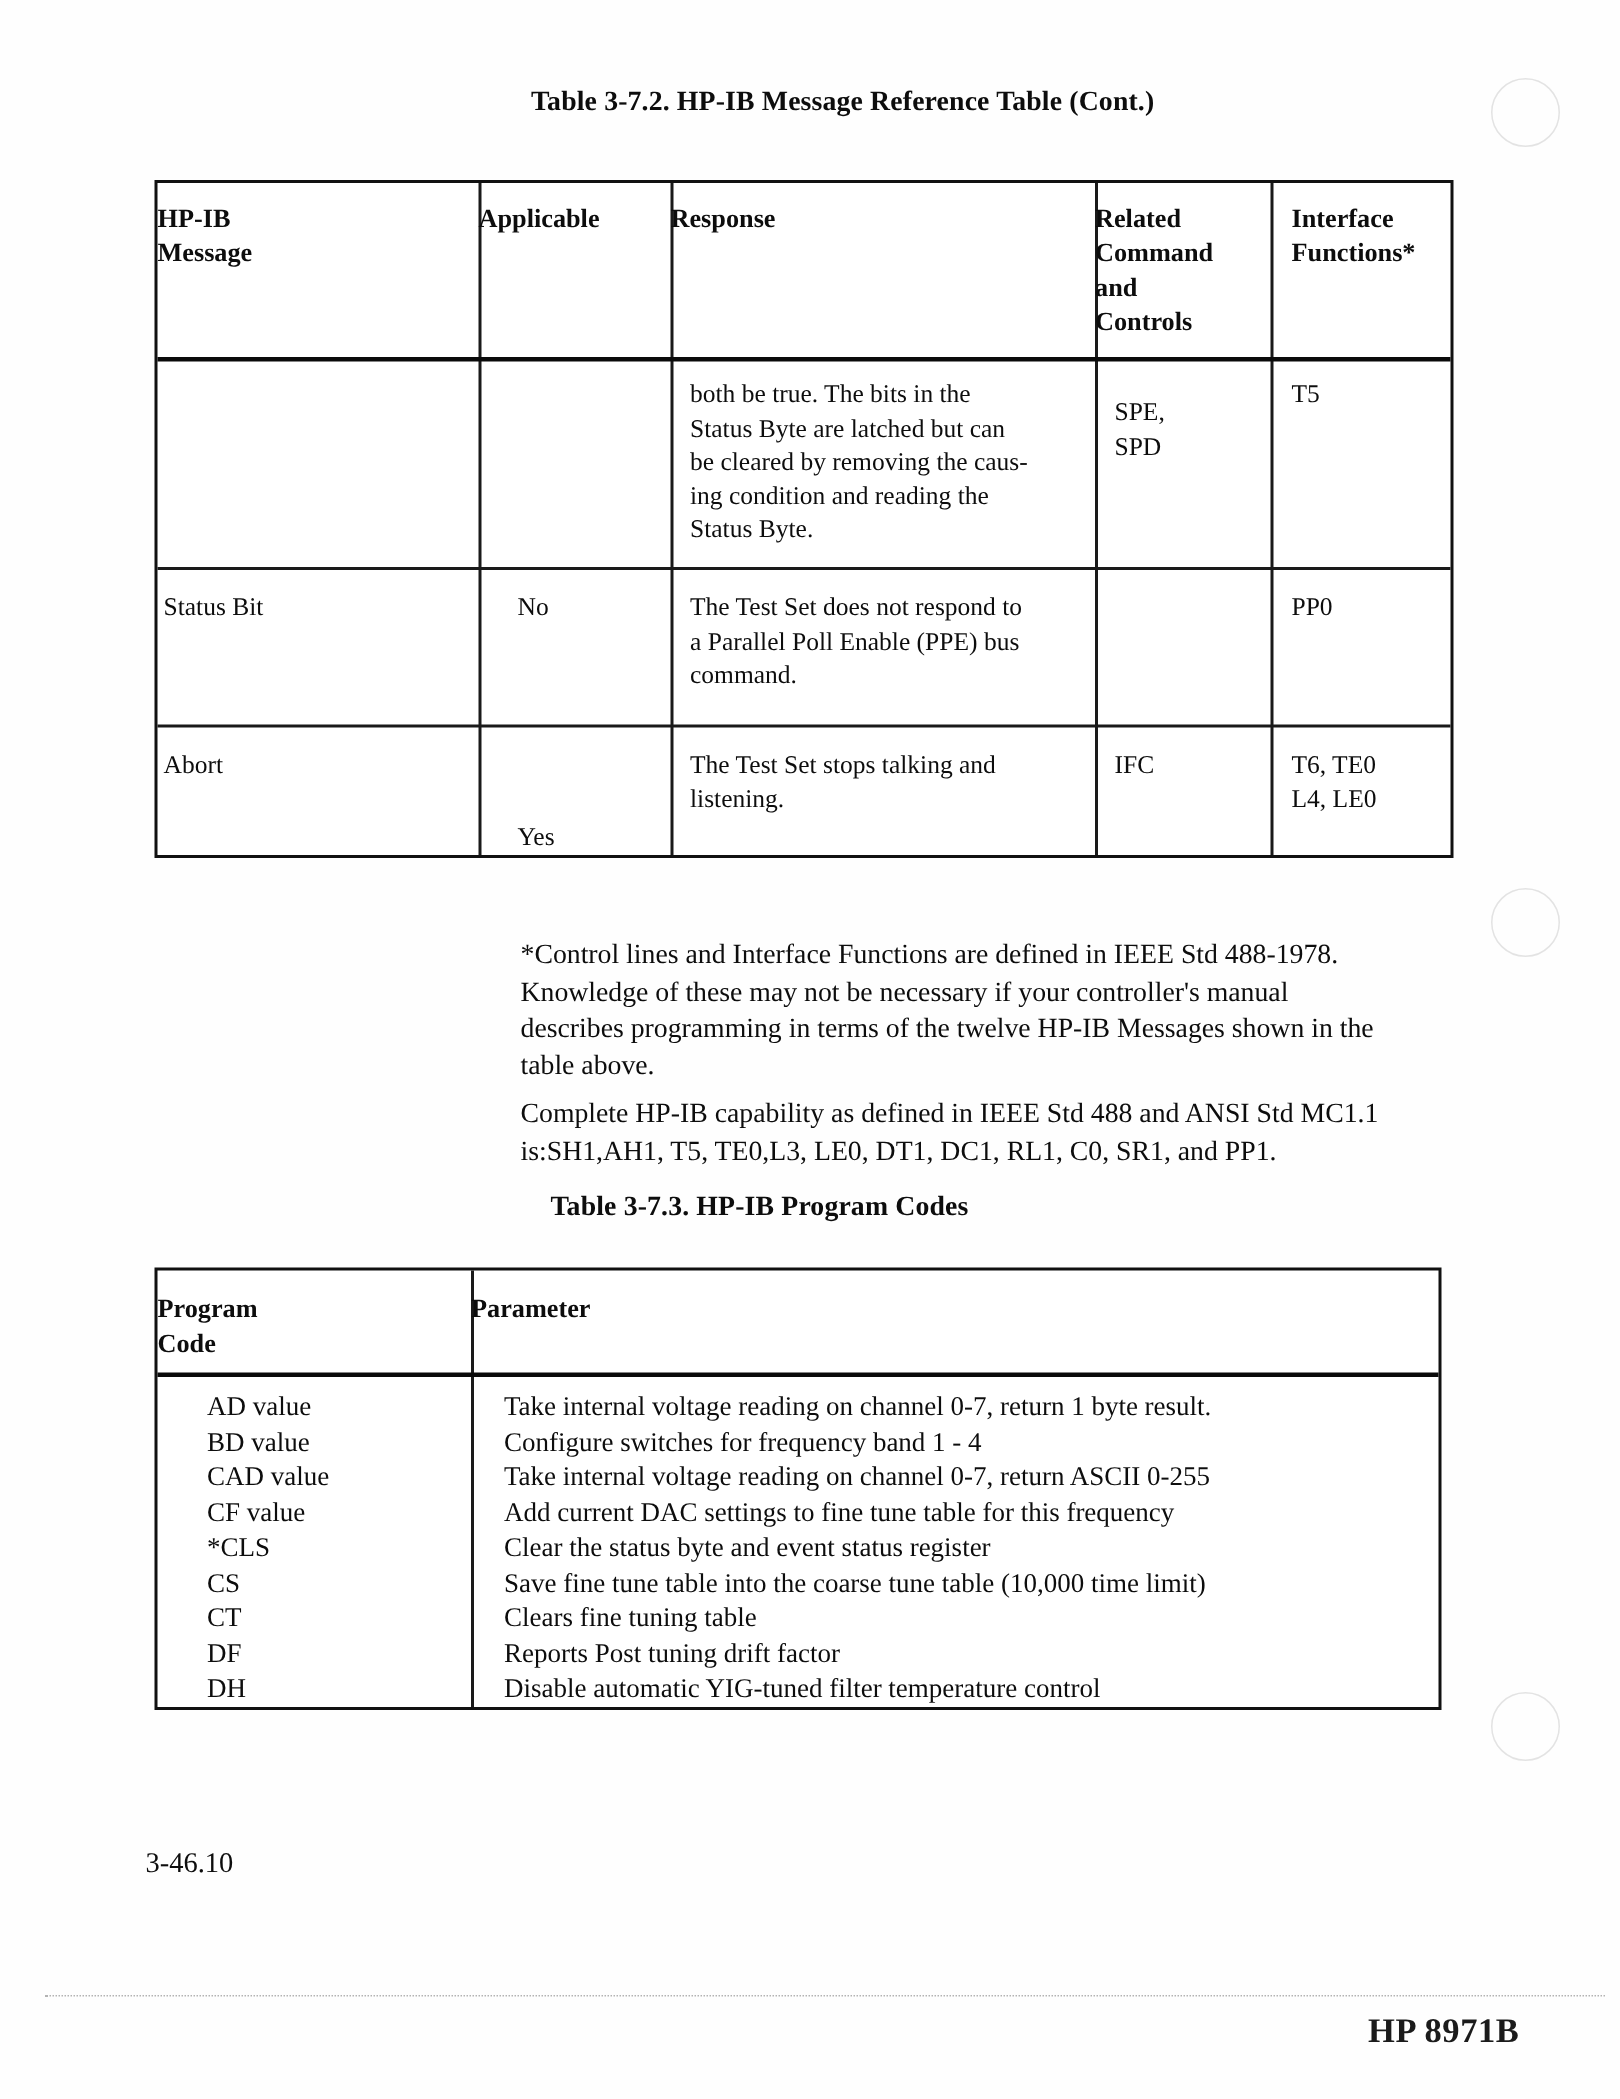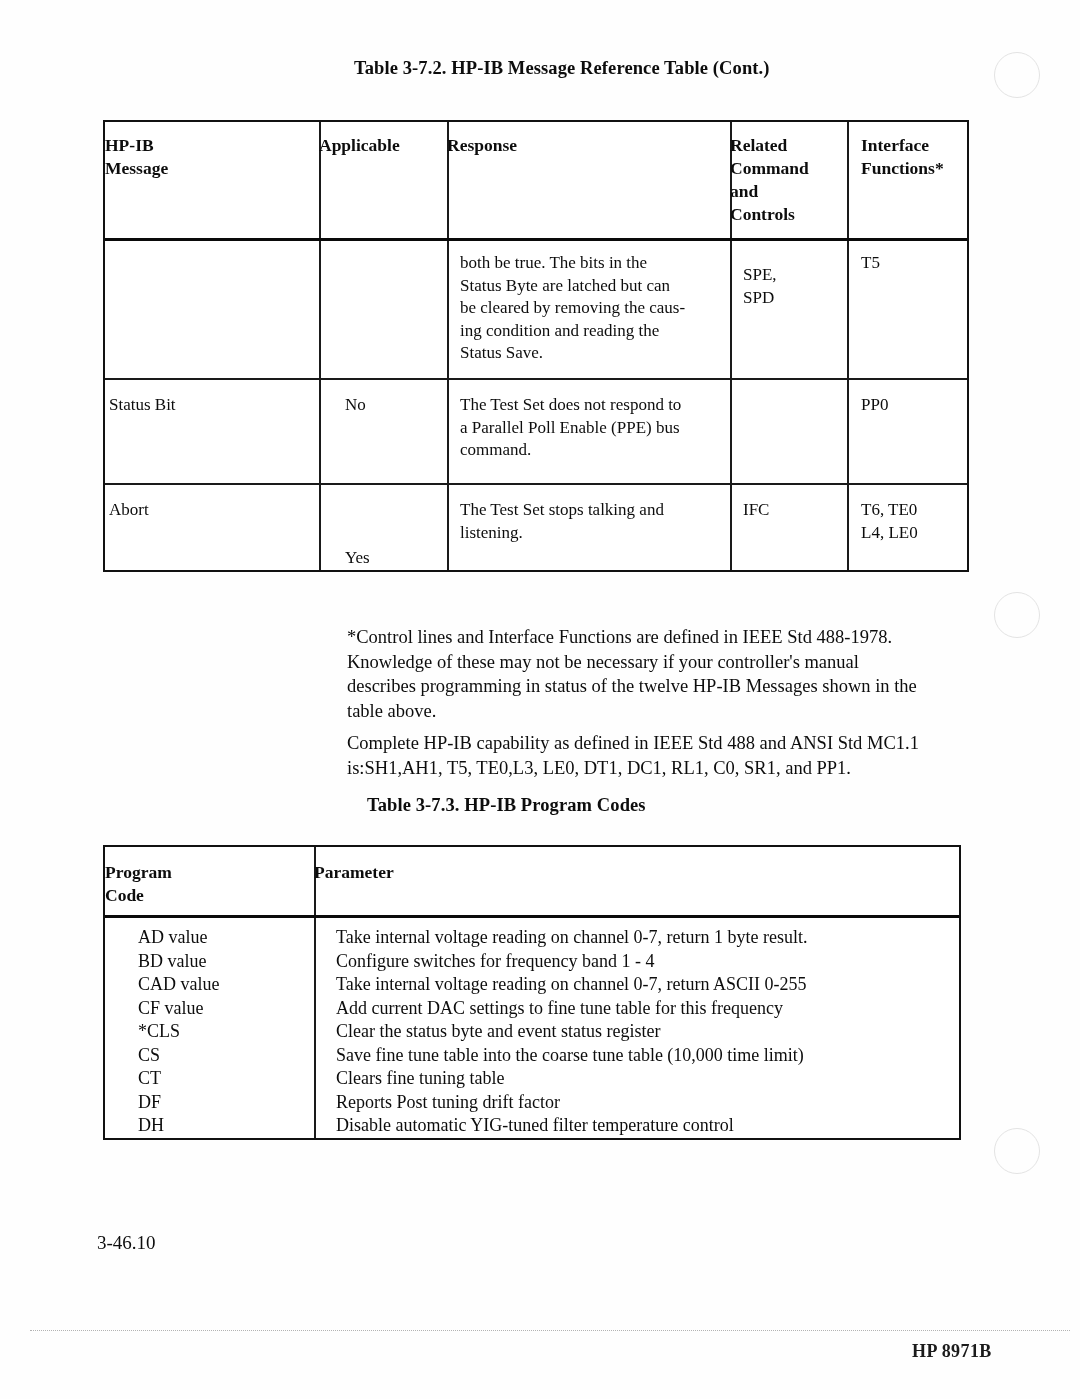--- a/index.html
+++ b/index.html
@@ -147,21 +147,21 @@
     left: 30px;
     top: 1330px;
     width: 1040px;
     height: 1px;
     border-top: 1px dotted #b3b3b3;
   }
   #model-number {
     position: absolute;
     left: 912px;
     top: 1341px;
-    font-size: 18px;
+    font-size: 23px;
     font-weight: bold;
     letter-spacing: .4px;
     color: #1b1b1b;
   }
 
   .nowrap { white-space: nowrap; }
 </style>
 </head>
 <body>
 
@@ -205,21 +205,21 @@
       <span></span>
     </div>
     <div class="cell body r-app" style="top:130px;">
       <span></span>
     </div>
     <div class="cell body r-resp" style="top:130px;">
       <div>both be true.  The bits in the</div>
       <div>Status Byte are latched but can</div>
       <div>be cleared by removing the caus-</div>
       <div>ing condition and reading the</div>
-      <div>Status Save.</div>
+      <div>Status Byte.</div>
     </div>
     <div class="cell body r-rel" style="top:142px;">
       <div>SPE,</div>
       <div>SPD</div>
     </div>
     <div class="cell body r-int" style="top:130px;">
       <div>T5</div>
     </div>
 
     <div class="cell body r-msg" style="top:272px;">
@@ -253,21 +253,21 @@
     </div>
     <div class="cell body r-int" style="top:377px;">
       <div>T6, TE0</div>
       <div>L4, LE0</div>
     </div>
   </div>
 
   <div class="para" id="footnote-para">
     <div>*Control lines and Interface Functions are defined in IEEE Std 488-1978.</div>
     <div>Knowledge of these may not be necessary if your controller's manual</div>
-    <div>describes programming in status of the twelve HP-IB Messages shown in the</div>
+    <div>describes programming in terms of the twelve HP-IB Messages shown in the</div>
     <div>table above.</div>
   </div>
 
   <div class="para" id="capability-para">
     <div class="nowrap">Complete HP-IB capability as defined in IEEE Std 488 and ANSI Std MC1.1</div>
     <div class="nowrap">is:SH1,AH1, T5, TE0,L3, LE0, DT1, DC1, RL1, C0, SR1, and PP1.</div>
   </div>
 
   <div class="caption" id="caption-2">Table 3-7.3. HP-IB Program Codes</div>
 

